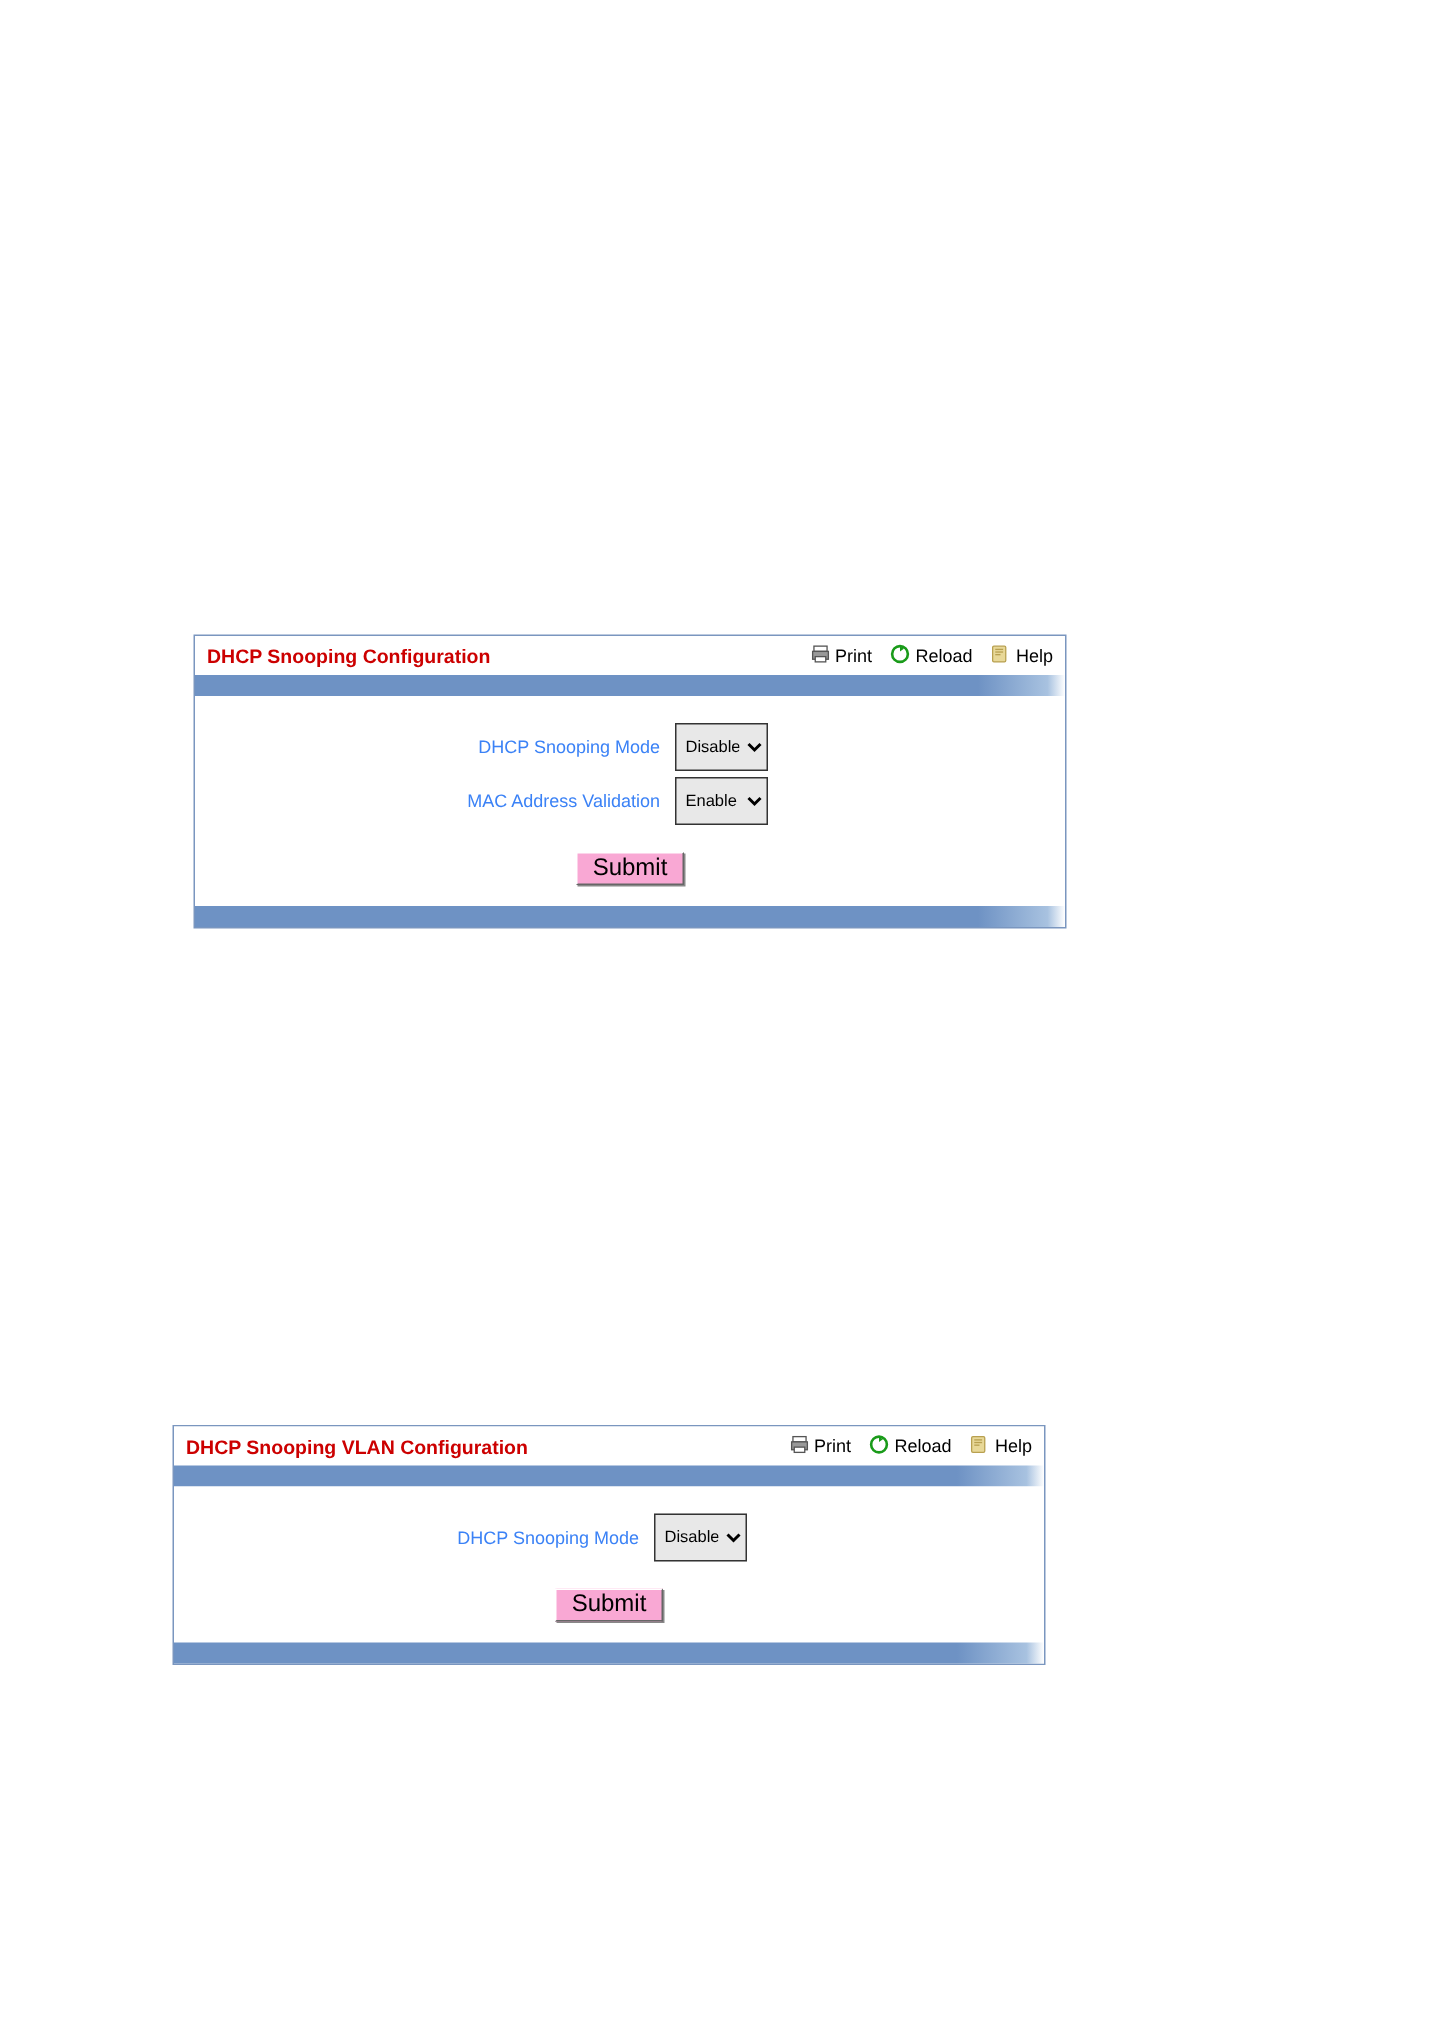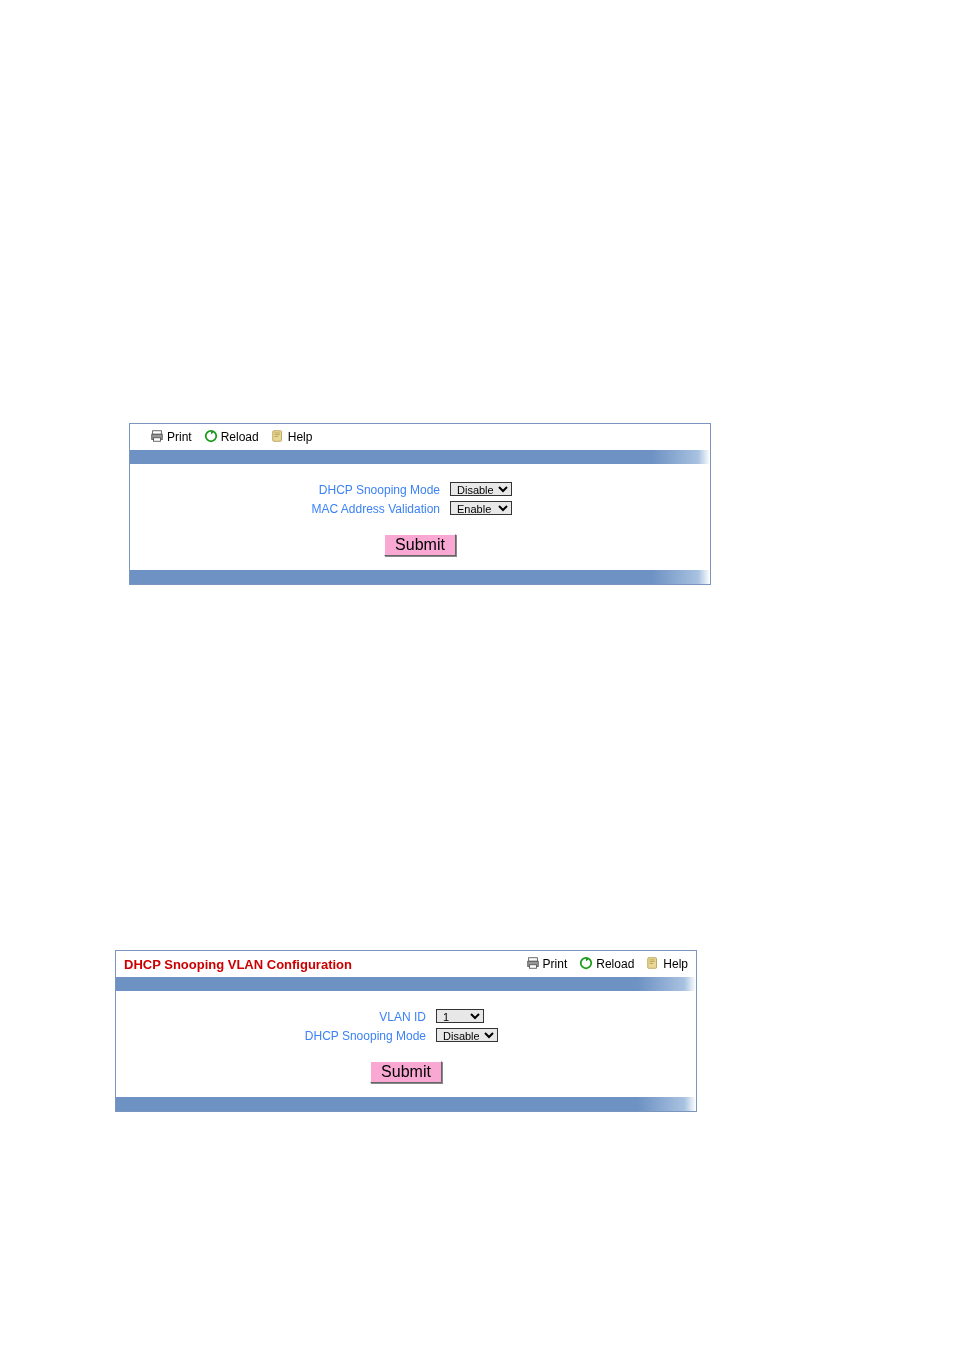--- a/index.html
+++ b/index.html
@@ -63,21 +63,21 @@
       font-size: 12px;
     }
     .form-control {
       text-align: left;
     }
     .select {
       font-family: Verdana, Arial, sans-serif;
       font-size: 11px;
       background: #e8e8e8;
       border: 1px solid #333333;
-      height: 14px;
+      height: 32px;
       padding: 0 2px;
     }
     .select-wide { width: 62px; }
     .select-narrow { width: 48px; }
     .submit-row {
       text-align: center;
       margin-top: 18px;
     }
     .submit-btn {
       font-family: Verdana, Arial, sans-serif;
@@ -90,20 +90,21 @@
       padding: 1px 10px;
       cursor: pointer;
       box-shadow: 1px 1px 0 #888888;
     }
   </style>
 </head>
 <body>
 
 <div class="panel panel-1">
   <div class="panel-header">
+    <div class="panel-title">DHCP Snooping Configuration</div>
     <div class="toolbar-item">
       <span>
         <svg viewBox="0 0 16 16">
             <rect x="3" y="2" width="10" height="4" fill="none" stroke="#555" stroke-width="1"></rect>
             <rect x="2" y="6" width="12" height="6" fill="#999" stroke="#555" stroke-width="1"></rect>
             <rect x="4" y="10" width="8" height="4" fill="#fff" stroke="#555" stroke-width="1"></rect>
           </svg>
       </span>
       <span>Print</span>
     </div>
@@ -183,28 +184,20 @@
             <rect x="4" y="6" width="6" height="1" fill="#b8a050"></rect>
             <rect x="4" y="8" width="4" height="1" fill="#b8a050"></rect>
           </svg>
       </span>
       <span>Help</span>
     </div>
   </div>
   <div class="blue-bar"></div>
   <div class="panel-body">
     <div class="form-row">
-      <div class="form-label">VLAN ID</div>
-      <div class="form-control">
-        <select class="select select-narrow">
-          <option>1</option>
-        </select>
-      </div>
-    </div>
-    <div class="form-row">
       <div class="form-label">DHCP Snooping Mode</div>
       <div class="form-control">
         <select class="select select-wide">
           <option>Disable</option>
         </select>
       </div>
     </div>
     <div class="submit-row">
       <button class="submit-btn">Submit</button>
     </div>

